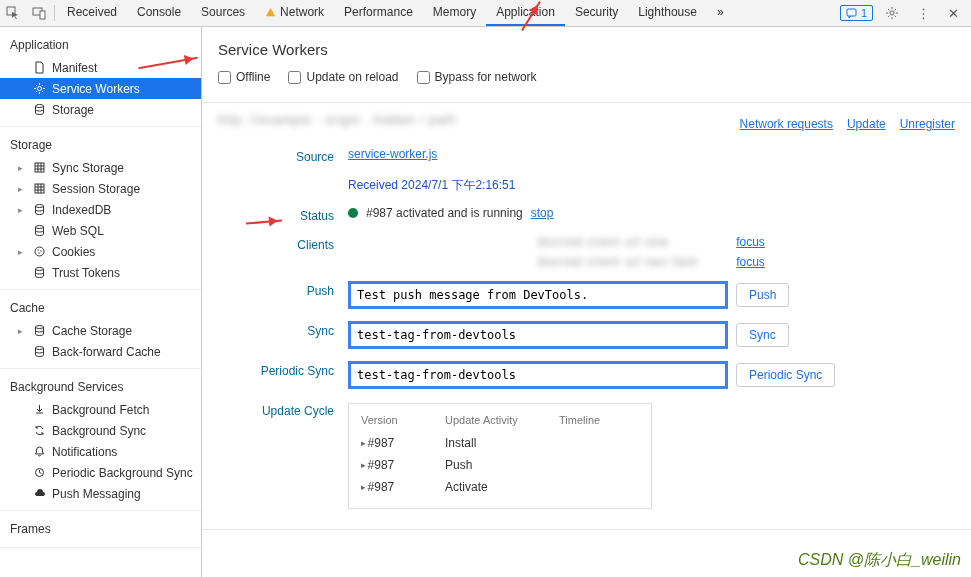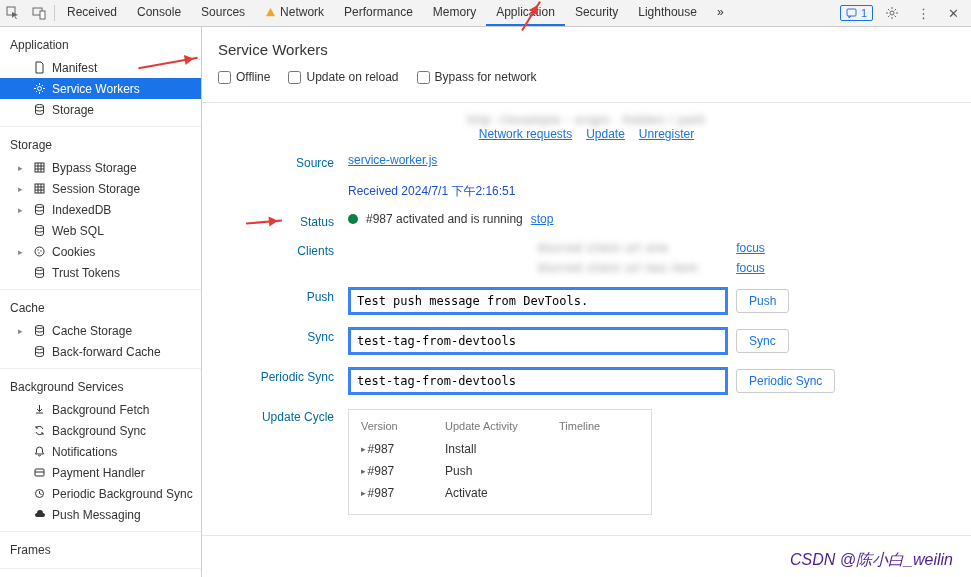--- a/index.html
+++ b/index.html
@@ -19,21 +19,21 @@
 .sb-title { padding: 5px 10px; color: #333; font-size: 12px; }
 .sb-item { display: flex; align-items: center; gap: 6px; padding: 3px 8px 3px 18px; cursor: pointer; color: #333; height: 21px; }
 .sb-item.selected { background: #1a73e8; color: #fff; }
 .sb-item .arrow { width: 8px; display: inline-block; color: #888; font-size: 9px; }
 .sb-item .ico { width: 14px; height: 14px; display: flex; align-items: center; justify-content: center; }
 .content { flex: 1; overflow-y: auto; padding: 0; position: relative; }
 .page-title { font-size: 15px; padding: 14px 16px 8px; color: #333; }
 .chk-row { display: flex; gap: 18px; padding: 4px 16px 18px; border-bottom: 1px solid #e5e5e5; align-items: center; }
 .chk-row label { display: flex; align-items: center; gap: 5px; color: #333; cursor: pointer; }
 .sw-card { border-bottom: 1px solid #e5e5e5; padding: 10px 16px 20px; }
-.sw-head { display: flex; align-items: center; margin-bottom: 4px; flex-direction: column; }
+.sw-head { display: flex; align-items: center; margin-bottom: 4px; }
 .sw-origin { flex: 1; height: 22px; position: relative; }
 .blur { filter: blur(3px); color: #999; letter-spacing: 1px; }
 .sw-links { display: flex; gap: 14px; }
 .sw-links a, a.link { color: #1a73e8; text-decoration: underline; cursor: pointer; }
 .field-row { display: flex; align-items: flex-start; margin-top: 12px; }
 .field-label { width: 130px; text-align: right; padding-right: 14px; color: #0369a1; padding-top: 3px; }
 .field-val { flex: 1; display: flex; align-items: center; gap: 8px; flex-wrap: wrap; }
 .field-val .sub { color: #1d4ed8; margin-top: 8px; width: 100%; }
 .status-dot { width: 10px; height: 10px; border-radius: 50%; background: #0b8043; display: inline-block; }
 .btn { border: 1px solid #ccc; background: #fff; color: #1a73e8; padding: 4px 12px; border-radius: 3px; cursor: pointer; font-size: 12px; }
@@ -47,21 +47,21 @@
 .cycle-row .t { width: 80px; height: 6px; }
 .bar-green { background: #0b8043; width: 2px; height: 12px; margin-left: 4px; }
 .bar-purple { background: #a142f4; width: 2px; height: 12px; margin-left: 38px; }
 .bar-orange { background: #f29900; width: 76px; height: 10px; }
 .tri { font-size: 9px; color: #666; }
 .arrow-red { position: absolute; width: 60px; height: 2px; background: #e53935; }
 .arrow-red::after { content:''; position:absolute; right:-1px; top:-4px; border:5px solid transparent; border-left:9px solid #e53935; }
 .arrow-1 { left: 514px; top: 15px; width: 34px; transform: rotate(-58deg); }
 .arrow-2 { left: 138px; top: 62px; width: 60px; transform: rotate(-10deg); }
 .arrow-3 { left: 44px; top: 194px; width: 36px; transform: rotate(-5deg); }
-.watermark { position:absolute; right:18px; bottom:6px; color:#4c1d95; font-size:16px; font-style:italic; pointer-events:none; }
+.watermark { position:absolute; right:10px; bottom:6px; color:#4d7c0f; font-size:16px; font-style:italic; pointer-events:none; }
 svg { display: block; }
 .clients-col { display:flex; flex-direction:column; gap:6px; }
 .clients-col .crow { display:flex; align-items:center; gap:8px; }
 </style>
 </head>
 <body>
 
 <div class="toolbar">
   <span class="tb-icon">
       <svg width="14" height="14" viewBox="0 0 14 14">
@@ -149,21 +149,21 @@
       <div class="sb-section">
         <div class="sb-title">Storage</div>
         <div class="sb-item">
           <span class="arrow">▸</span>
           <span class="ico">
             <svg width="13" height="13" viewBox="0 0 13 13">
               <rect x="2" y="2" width="9" height="9" fill="none" stroke="currentColor"></rect>
               <path d="M5 2v9M8 2v9M2 5h9M2 8h9" stroke="currentColor"></path>
             </svg>
           </span>
-          <span>Bypass Storage</span>
+          <span>Sync Storage</span>
         </div>
         <div class="sb-item">
           <span class="arrow">▸</span>
           <span class="ico">
             <svg width="13" height="13" viewBox="0 0 13 13">
               <rect x="2" y="2" width="9" height="9" fill="none" stroke="currentColor"></rect>
               <path d="M5 2v9M8 2v9M2 5h9M2 8h9" stroke="currentColor"></path>
             </svg>
           </span>
           <span>Session Storage</span>
@@ -256,30 +256,20 @@
           <span>Background Sync</span>
         </div>
         <div class="sb-item">
           <span class="arrow"></span>
           <span class="ico">
             <svg width="13" height="13" viewBox="0 0 13 13">
               <path d="M6.5 2a3 3 0 00-3 3v2l-1 2h8l-1-2V5a3 3 0 00-3-3zM5.5 10a1 1 0 002 0" fill="none" stroke="currentColor"></path>
             </svg>
           </span>
           <span>Notifications</span>
-        </div>
-        <div class="sb-item">
-          <span class="arrow"></span>
-          <span class="ico">
-            <svg width="13" height="13" viewBox="0 0 13 13">
-              <rect x="2" y="3" width="9" height="7" rx="1" fill="none" stroke="currentColor"></rect>
-              <path d="M2 6h9" stroke="currentColor"></path>
-            </svg>
-          </span>
-          <span>Payment Handler</span>
         </div>
         <div class="sb-item">
           <span class="arrow"></span>
           <span class="ico">
             <svg width="13" height="13" viewBox="0 0 13 13">
               <circle cx="6.5" cy="6.5" r="4" fill="none" stroke="currentColor"></circle>
               <path d="M6.5 4v2.5l2 1" fill="none" stroke="currentColor"></path>
             </svg>
           </span>
           <span>Periodic Background Sync</span>

